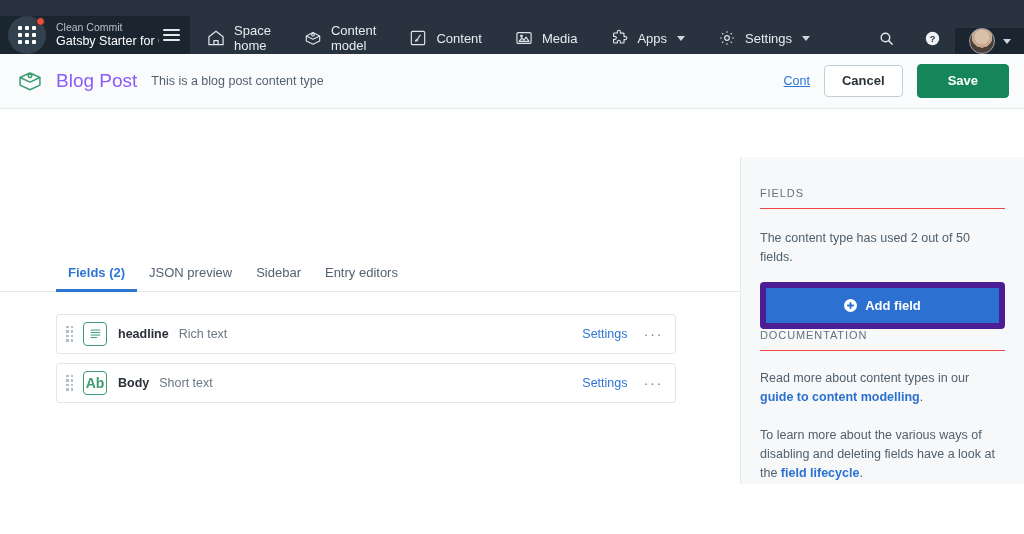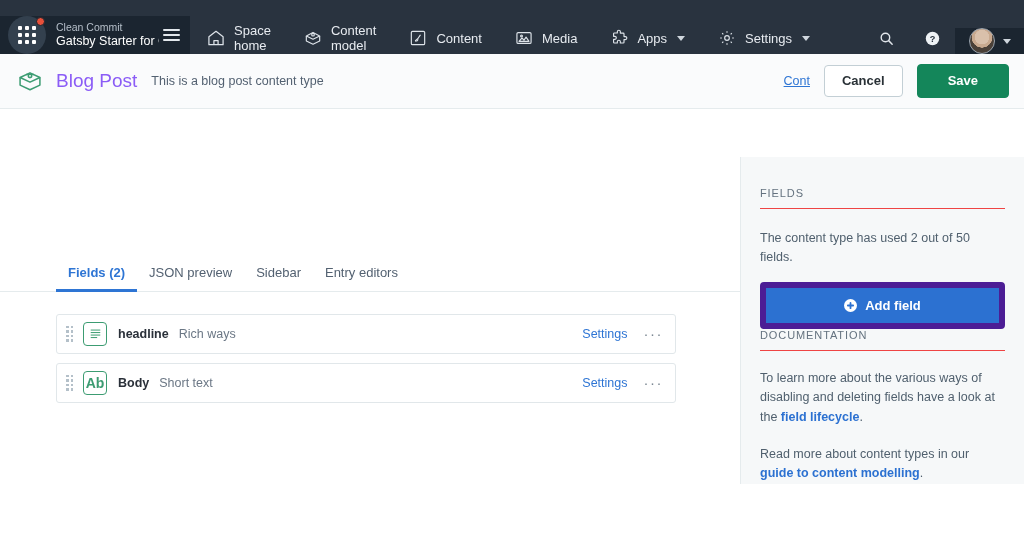--- a/index.html
+++ b/index.html
@@ -341,21 +341,21 @@
             <i></i>
             <i></i>
             <i></i>
         </span>
         <span class="field-icon">
           <svg viewBox="0 0 24 24" fill="none" stroke="#3c9c72" stroke-width="1.6" stroke-linecap="round">
             <path d="M5 6.5h14M5 10.5h14M5 14.5h14M5 18.5h9"></path>
           </svg>
         </span>
         <span class="field-name">headline</span>
-        <span class="field-type">Rich ways</span>
+        <span class="field-type">Rich text</span>
         <span class="field-actions">
           <span class="settings-link">Settings</span>
           <span class="ellipsis">···</span>
         </span>
       </div>
 
       <div class="field-row">
         <span class="drag-handle">
           <i></i>
             <i></i>
@@ -389,20 +389,20 @@
         <svg viewBox="0 0 12 12" fill="none" stroke="#2c71d1" stroke-width="2.4" stroke-linecap="round">
           <path d="M6 2.5v7M2.5 6h7"></path>
         </svg>
       </span>
       <span>Add field</span>
     </button>
 
     <div class="side-section-2">
       <div class="side-heading">DOCUMENTATION</div>
       <p class="side-para">
+        <span>Read more about content types in our </span><a>guide to content modelling</a><span>.</span>
+      </p>
+      <p class="side-para">
         <span>To learn more about the various ways of disabling and deleting fields have a look at the </span><a>field lifecycle</a><span>.</span>
       </p>
-      <p class="side-para">
-        <span>Read more about content types in our </span><a>guide to content modelling</a><span>.</span>
-      </p>
     </div>
   </div>
 </div>
 
 </body></html>

